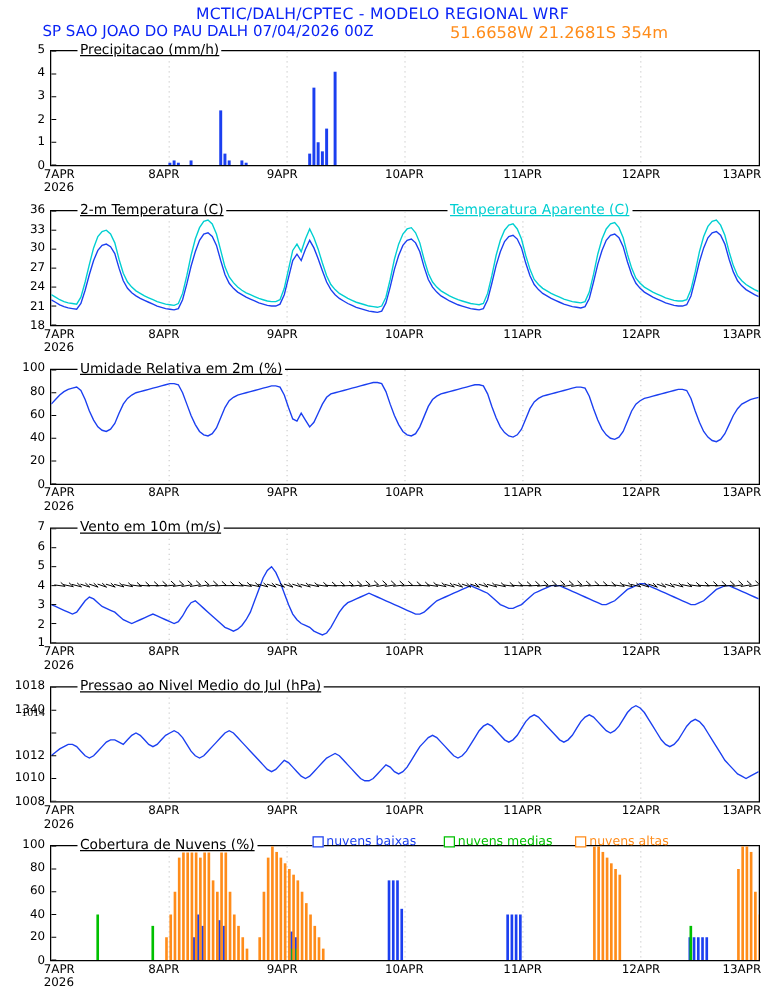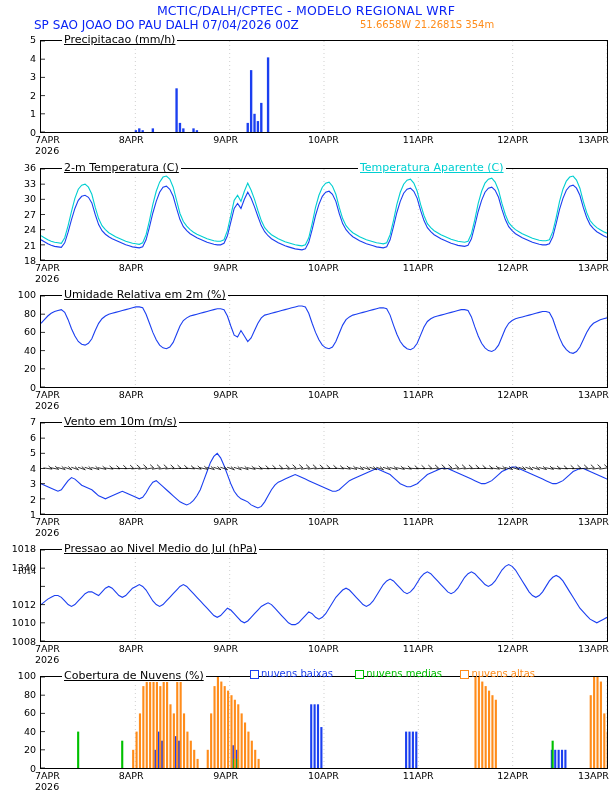--- a/index.html
+++ b/index.html
@@ -6,21 +6,21 @@
   body{
     width:612px;height:792px;background:#ffffff;
     font-family:"DejaVu Sans",sans-serif;
     color:#000;
     overflow:hidden;
   }
   .page{position:relative;width:612px;height:792px;}
   .hdr{text-align:center;color:#0b24f5;font-size:12.5px;letter-spacing:0.2px;padding-top:3px;font-family:"DejaVu Sans",sans-serif;}
   .sub{position:relative;height:15px;}
   .sub .left{position:absolute;left:34px;top:0;color:#0b24f5;font-size:12px;}
-  .coords{position:absolute;left:360px;top:19px;color:#ff8c1a;font-size:10px;}
+  .coords{position:absolute;left:360px;top:19px;color:#ff8c1a;font-size:13px;}
   .panel{position:relative;margin:0 0 0 0;}
   .plot{position:absolute;border:1px solid #000;background:#fff;box-sizing:border-box;}
   .ylab{position:absolute;font-size:9.5px;text-align:right;color:#000;width:30px;}
   .xlab{position:absolute;font-size:9.5px;color:#000;}
   .ptitle{position:absolute;font-size:11px;color:#000;text-decoration:underline;background:#fff;padding:0 2px;white-space:nowrap;}
   .ptitle.cyan{color:#00cfd1;}
   .legend-item{position:absolute;font-size:10px;white-space:nowrap;}
   .sw{display:inline-block;width:7px;height:7px;border:1px solid #000;vertical-align:middle;margin-right:2px;}
   svg{display:block;}
   .yearlab{position:absolute;font-size:9.5px;}

